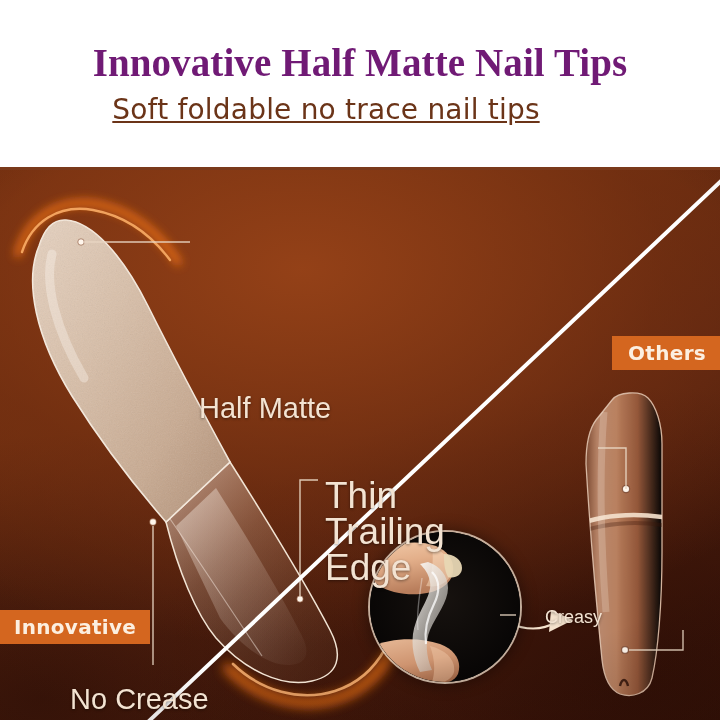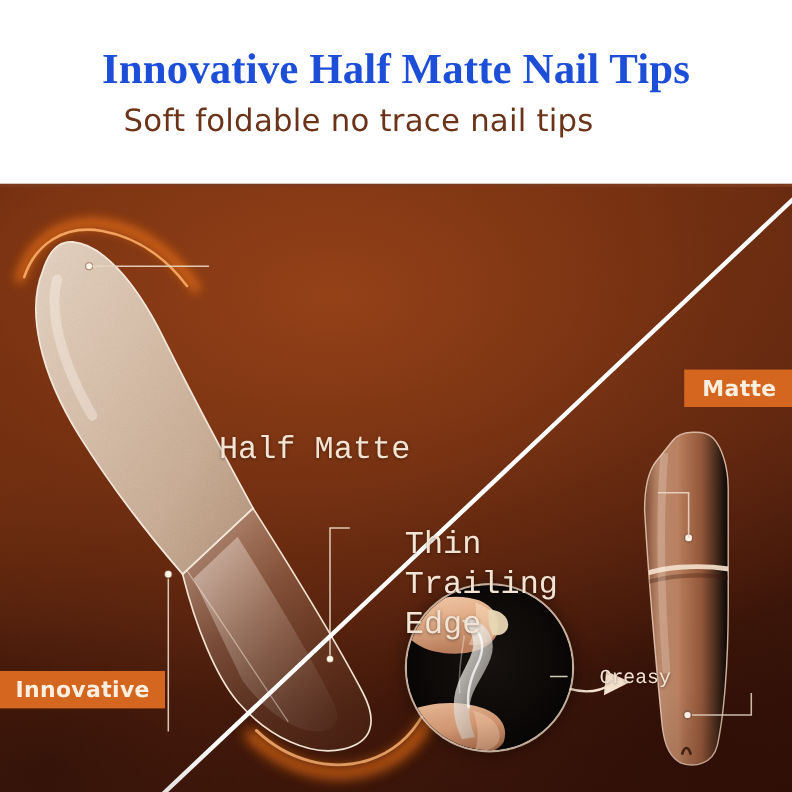--- a/index.html
+++ b/index.html
@@ -10,27 +10,27 @@
 
   
   #header {
     position:absolute; left:0; top:0; width:720px; height:170px;
     background:#ffffff; overflow:hidden;
   }
   #title {
     position:absolute; left:0; top:40px; width:720px; text-align:center;
     font-family:"Liberation Serif", serif;
     font-size:39px; font-weight:700; letter-spacing:.1px;
-    color:#1d4ed8; white-space:nowrap;
+    color:#701a75; white-space:nowrap;
   }
   #subtitle {
     position:absolute; left:0; top:93px; width:652px; text-align:center;
     font-family:"DejaVu Sans", sans-serif;
     font-size:28px; font-weight:400; letter-spacing:.2px;
-    color:#6B3418; white-space:nowrap;
+    color:#6B3418; white-space:nowrap;text-decoration:underline;
   }
   #header-rule {
     position:absolute; left:0; bottom:0; width:720px; height:3px;
     background:#7A3A1B;
   }
 
   
   #panel {
     position:absolute; left:0; top:170px; width:720px; height:550px;
     overflow:hidden;
@@ -58,26 +58,26 @@
     font-family:"DejaVu Sans", sans-serif;
     font-size:20px; font-weight:600; letter-spacing:.3px;
     height:34px; white-space:nowrap;
   }
   #badge-modelones { left:-8px; top:440px; padding:0 14px 0 22px; }
   #badge-others    { right:-8px; top:166px; padding:0 22px 0 16px; }
 
   
   .label {
     position:absolute;
-    font-family:Liberation Mono, monospace;
+    font-family:Liberation Sans, sans-serif;
     color:#F3E3D2; white-space:nowrap;
     text-shadow:0 1px 3px rgba(0,0,0,.45);
   }
   #lbl-half-matte { left:199px; top:222px; font-size:29px; }
-  #lbl-thin-edge  { left:325px; top:308px; font-size:29px; line-height:36px; white-space:normal; width:200px;margin-left:43px; }
+  #lbl-thin-edge  { left:325px; top:308px; font-size:37px; line-height:36px; white-space:normal; width:200px; }
   #lbl-no-crease  { left:70px;  top:513px; font-size:29px; }
   #lbl-creasy     { left:545px; top:437px; font-size:18px; }
   #lbl-after-bend { left:527px; top:549px; font-size:22px; line-height:28px; white-space:normal; width:70px; text-align:left; }
 
   
   #art-left, #art-right, #leaders { position:absolute; left:0; top:0; width:720px; height:550px; }
   #leaders { pointer-events:none; }
 
   
   #photo-circle {
@@ -284,24 +284,25 @@
     </svg>
 
     <svg id="divider" viewBox="0 0 720 550">
       <line x1="720" y1="12" x2="150" y2="550" stroke="#FFFFFF" stroke-width="4" stroke-linecap="square"></line>
     </svg>
 
     <div class="vig"></div>
 
     <div class="label" id="lbl-half-matte">Half Matte</div>
     <div class="label" id="lbl-thin-edge">Thin Trailing Edge</div>
+    <div class="label" id="lbl-no-crease">No Crease</div>
     <div class="label" id="lbl-creasy">Creasy</div>
     <div class="label" id="lbl-after-bend">After Bend</div>
 
     <div class="badge" id="badge-modelones">
       <span>Innovative</span>
     </div>
     <div class="badge" id="badge-others">
-      <span>Matte</span>
+      <span>Others</span>
     </div>
 
   </div>
 </div>
 
 </body></html>

